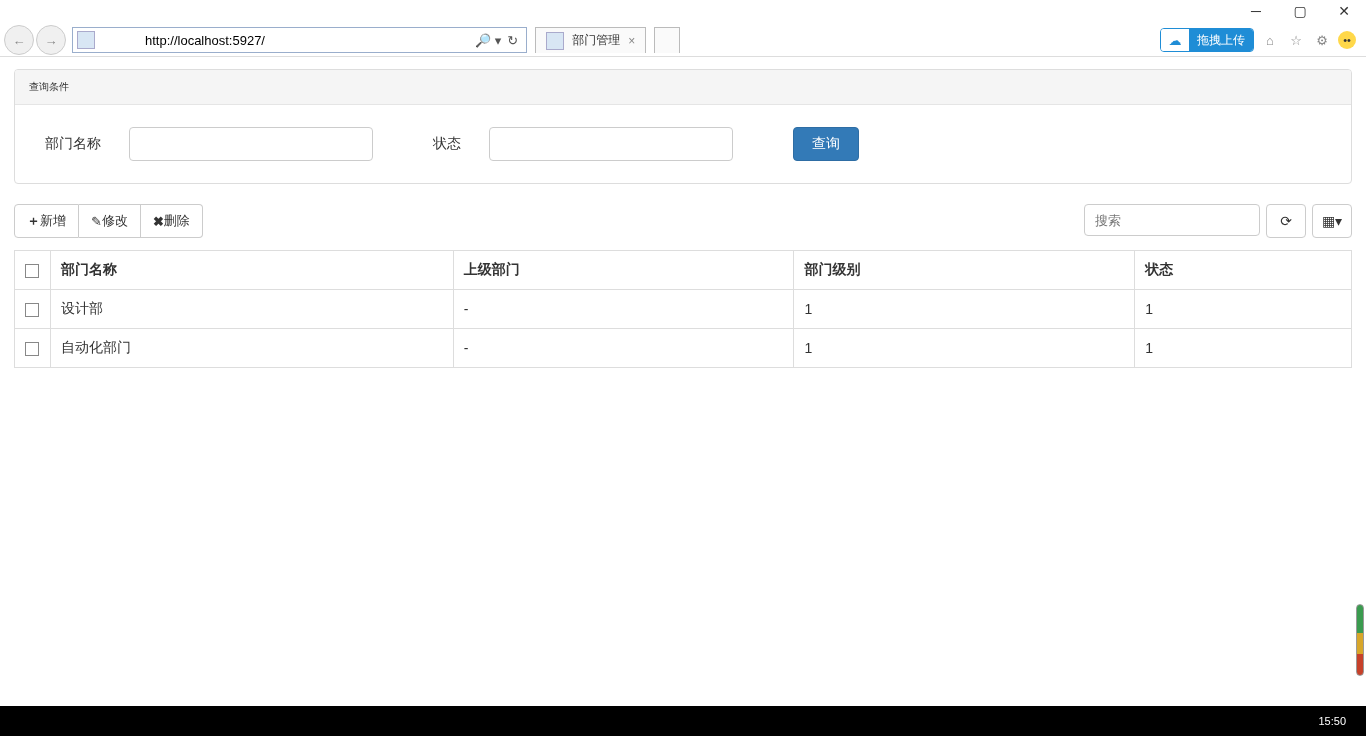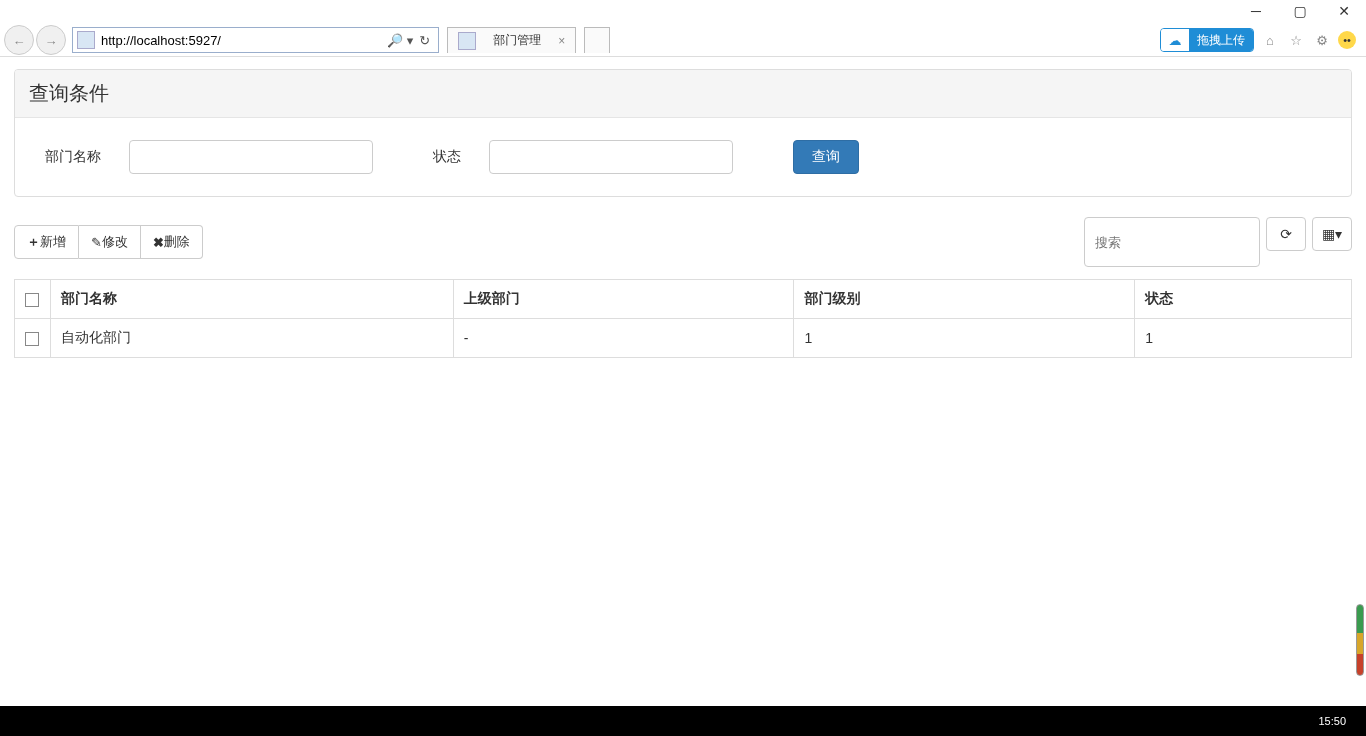--- a/index.html
+++ b/index.html
@@ -6,54 +6,54 @@
 body { font-family: "Microsoft YaHei", Arial, sans-serif; font-size: 13px; color: #333; background: #fff; overflow: hidden; }
 
 
 .window-controls { position: absolute; top: 0; right: 0; display: flex; height: 22px; align-items: center; }
 .window-btn { width: 44px; height: 22px; display: flex; align-items: center; justify-content: center; font-size: 14px; cursor: default; }
 
 
 .browser-chrome { padding-top: 24px; background: #fff; border-bottom: 1px solid #ddd; }
 .chrome-row { display: flex; align-items: center; height: 32px; padding: 0 4px; gap: 2px; }
 .nav-btn { width: 30px; height: 30px; border: 1px solid #ccc; border-radius: 50%; display: flex; align-items: center; justify-content: center; background: #f0f0f0; color: #888; }
-.addr-wrap { display: flex; align-items: center; border: 1px solid #9aaecc; height: 26px; margin-left: 4px; }
+.addr-wrap { display: flex; align-items: center; border: 1px solid #9aaecc; height: 26px; margin-left: 4px; gap: 44px; }
 .addr-icon { width: 18px; height: 18px; margin: 0 4px; background: #d8e6f4; border: 1px solid #aac; }
 .addr-input { border: none; outline: none; width: 280px; height: 22px; font-size: 13px; padding: 0 2px; }
 .addr-tools { display: flex; align-items: center; gap: 6px; padding: 0 8px; color: #555; }
-.tab { display: flex; align-items: center; border: 1px solid #bbb; border-bottom: none; height: 26px; padding: 0 6px; margin-left: 6px; background: #fafafa; gap: 13px; font-size: 12px; }
+.tab { display: flex; align-items: center; border: 1px solid #bbb; border-bottom: none; height: 26px; padding: 0 6px; margin-left: 6px; background: #fafafa; gap: 4px; font-size: 12px; }
 .tab-close { color: #888; padding: 0 4px; }
 .right-chrome { margin-left: auto; display: flex; align-items: center; gap: 6px; padding-right: 6px; }
 .baidu-btn { display: flex; align-items: center; height: 24px; border: 1px solid #1f8dd6; border-radius: 4px; overflow: hidden; }
 .baidu-logo { width: 28px; height: 24px; background: #fff; display: flex; align-items: center; justify-content: center; color: #1f8dd6; }
 .baidu-text { background: #1f8dd6; color: #fff; font-size: 12px; padding: 0 8px; height: 36px; display: flex; align-items: center; }
 .chrome-icon { width: 20px; height: 20px; display: flex; align-items: center; justify-content: center; color: #888; }
 .smiley { width: 18px; height: 18px; border-radius: 50%; background: #ffd84a; display: flex; align-items: center; justify-content: center; font-size: 11px; }
 
 
 .page { padding: 12px 14px; }
 .panel { border: 1px solid #ddd; border-radius: 4px; overflow: hidden; background: #fff; }
-.panel-head { background: #f5f5f5; padding: 10px 14px; border-bottom: 1px solid #e5e5e5; font-size: 20px; }
+.panel-head { background: #f5f5f5; padding: 10px 14px; border-bottom: 1px solid #e5e5e5; font-size: 10px; }
 .panel-body { padding: 22px 30px; display: flex; align-items: center; gap: 60px; }
 .field { display: flex; align-items: center; gap: 28px; }
 .field label { font-size: 14px; }
 .textbox { width: 244px; height: 34px; border: 1px solid #ccc; border-radius: 4px; padding: 0 8px; outline: none; }
 .btn { height: 34px; padding: 16px 18px; border-radius: 4px; font-size: 14px; cursor: pointer; display: inline-flex; align-items: center; justify-content: center; }
 .btn-primary { background: #337ab7; color: #fff; border: 1px solid #2e6da4; }
 .btn-default { background: #fff; color: #333; border: 1px solid #ccc; }
 
 
 .toolbar { margin-top: 20px; display: flex; align-items: center; }
 .btn-group { display: flex; }
 .btn-group .btn { border-radius: 0; height: 34px; padding: 0 12px; font-size: 13px; }
 .btn-group .btn:first-child { border-top-left-radius: 4px; border-bottom-left-radius: 4px; }
 .btn-group .btn:last-child { border-top-right-radius: 4px; border-bottom-right-radius: 4px; }
 .btn-group .btn + .btn { border-left: none; }
 .tb-right { margin-left: auto; display: flex; gap: 6px; }
-.search-box { width: 176px; height: 50px; border: 1px solid #ccc; border-radius: 4px; padding: 0 10px; outline: none; font-size: 13px; }
+.search-box { width: 176px; height: 32px; border: 1px solid #ccc; border-radius: 4px; padding: 0 10px; outline: none; font-size: 13px; }
 .icon-btn { width: 40px; }
 
 
 .table { width: 100%; border-collapse: collapse; margin-top: 12px; }
 .table th, .table td { border: 1px solid #ddd; padding: 10px 10px; text-align: left; font-weight: normal; font-size: 14px; }
 .table th { font-weight: bold; }
 .chk-col { width: 36px; text-align: center; }
 .chk { width: 14px; height: 14px; border: 1px solid #888; display: inline-block; vertical-align: middle; }
 
 
@@ -170,20 +170,27 @@
         <th class="chk-col"><span class="chk"></span></th>
         <th>部门名称</th>
         <th>上级部门</th>
         <th>部门级别</th>
         <th>状态</th>
       </tr>
     </thead>
     <tbody id="table-body">
         <tr>
           <td class="chk-col"><span class="chk"></span></td>
+          <td>设计部</td>
+          <td>-</td>
+          <td>1</td>
+          <td>1</td>
+        </tr>
+        <tr>
+          <td class="chk-col"><span class="chk"></span></td>
           <td>自动化部门</td>
           <td>-</td>
           <td>1</td>
           <td>1</td>
         </tr>
       </tbody>
   </table>
 
 </div>
 

